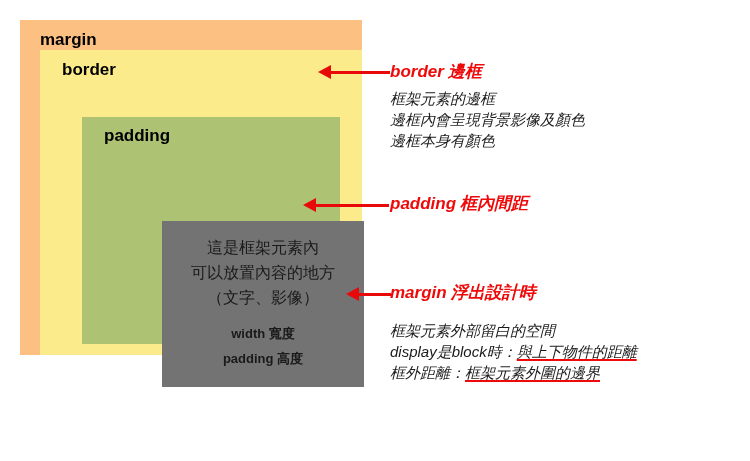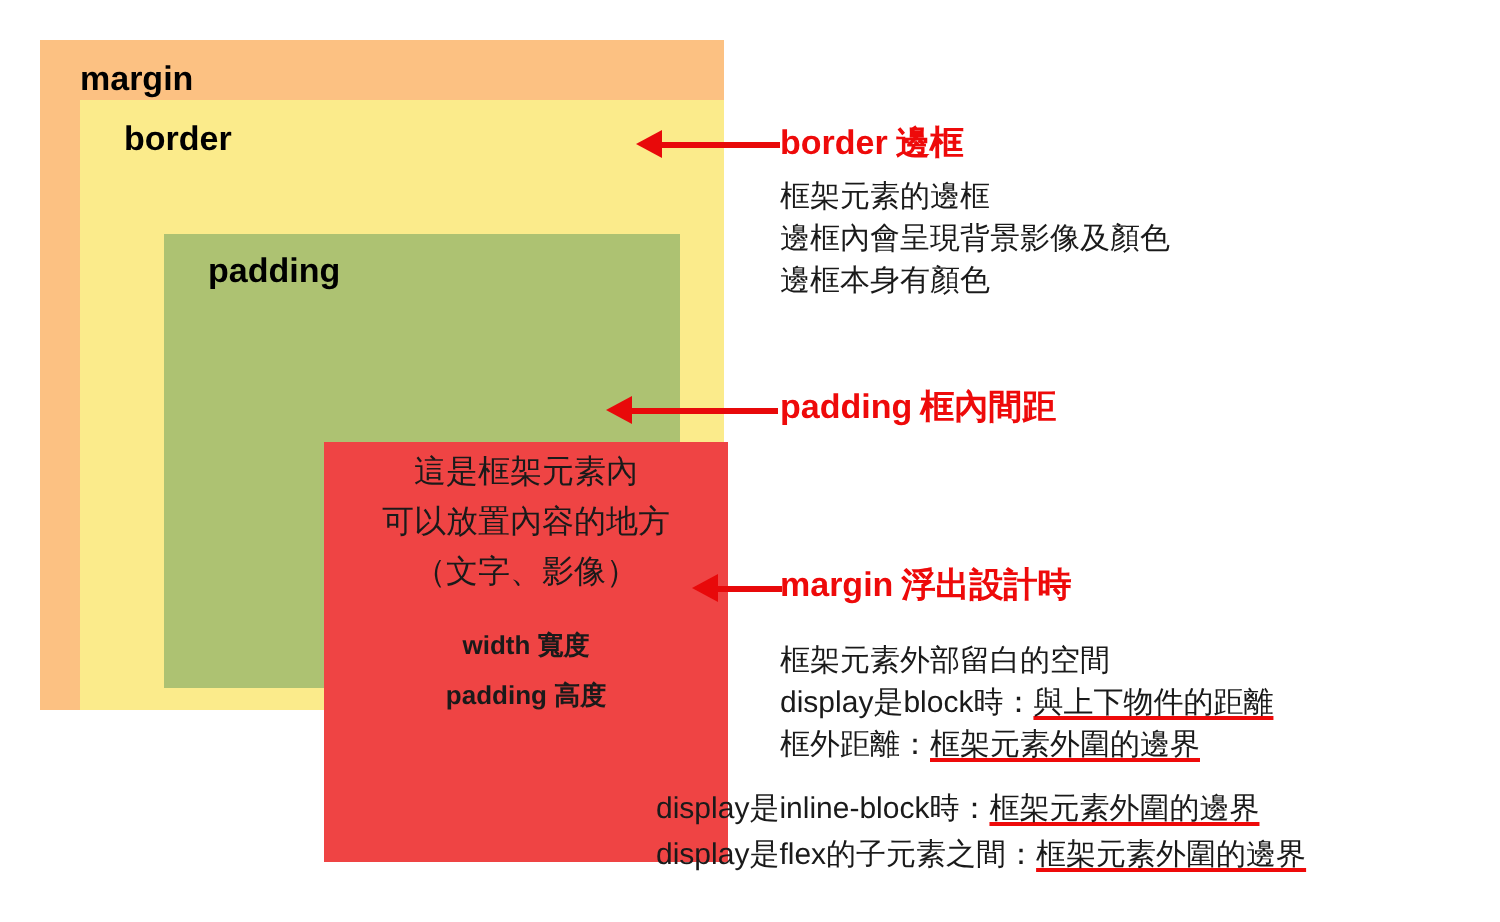--- a/index.html
+++ b/index.html
@@ -54,27 +54,27 @@
 
   #padding-layer {
     left: 42px; top: 67px;
     width: 258px; height: 227px;
     background: #adc272;
   }
   #padding-label { position: absolute; left: 22px; top: 10px; }
 
   #content-layer {
     left: 80px; top: 104px;
-    width: 202px; height: 210px;
-    background: #ef4444;
+    width: 202px; height: 166px;
+    background: #737373;
     display: flex;
     flex-direction: column;
     align-items: center;
     justify-content: flex-start;
-    padding-top: 3px;
+    padding-top: 14px;
   }
   .content-line {
     font-size: 16px;
     line-height: 25px;
     color: #1a1a1a;
     text-align: center;
     white-space: nowrap;
   }
   .content-line.spaced { margin-top: 11px; }
   .content-line.bold {
@@ -111,20 +111,21 @@
   #arrow-padding { left: 303px; top: 198px; width: 86px; }
   #arrow-margin  { left: 346px; top: 287px; width: 45px; }
 
   
   #annotations {
     position: absolute;
     left: 390px;
     top: 0;
     width: 360px;
     height: 398px;
+    font-style: italic;
   }
   .anno-block { position: absolute; left: 0; }
   .anno-title {
     color: #ee0a0a;
     font-weight: bold;
     font-size: 17px;
     line-height: 20px;
     white-space: nowrap;
   }
   .anno-title .cjk { margin-left: 4px; }
@@ -221,18 +222,14 @@
     <div class="anno-title">
       <span>margin</span><span class="cjk">浮出設計時</span>
     </div>
     <div class="anno-body">
       <div>框架元素外部留白的空間</div>
       <div><span>display是block時：</span><span class="underline-red">與上下物件的距離</span></div>
       <div><span>框外距離：</span><span class="underline-red">框架元素外圍的邊界</span></div>
     </div>
   </div>
 
-  <div id="anno-extra">
-    <div><span>display是inline-block時：</span><span class="underline-red">框架元素外圍的邊界</span></div>
-    <div><span>display是flex的子元素之間：</span><span class="underline-red">框架元素外圍的邊界</span></div>
-  </div>
 
 </div>
 
 </body></html>

